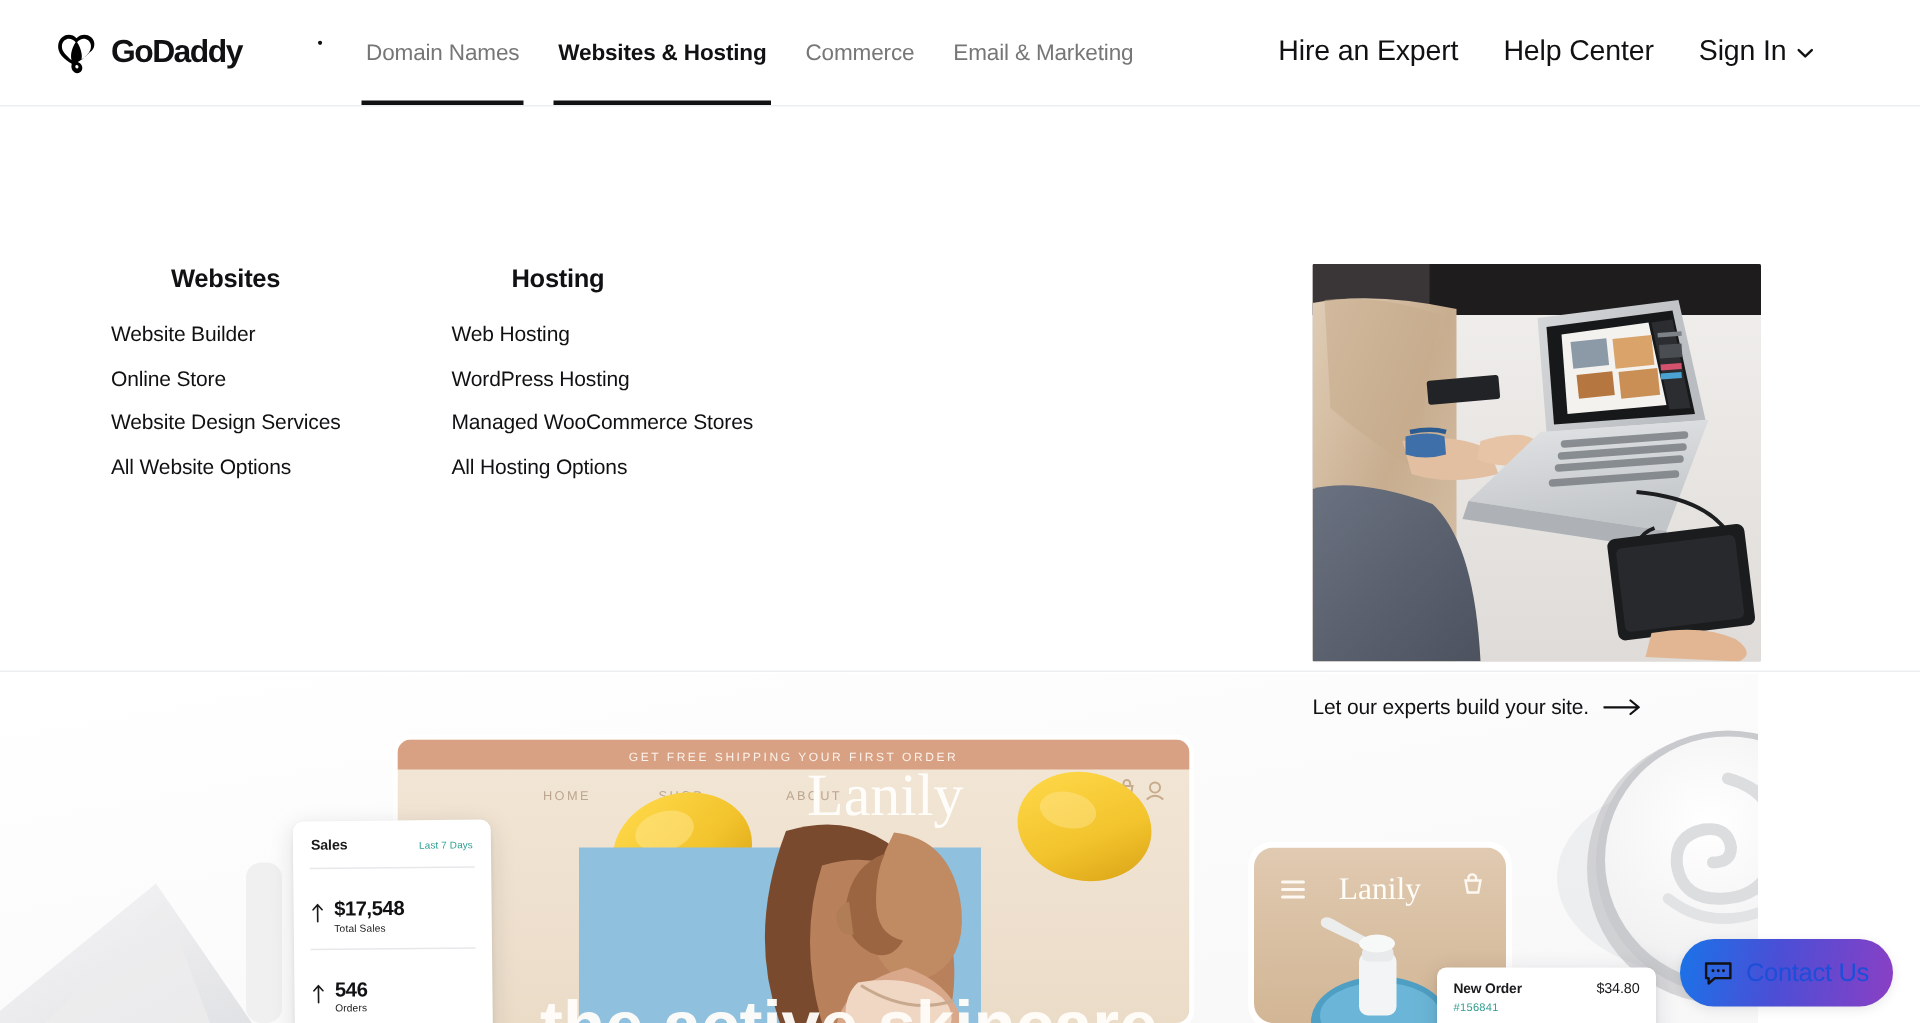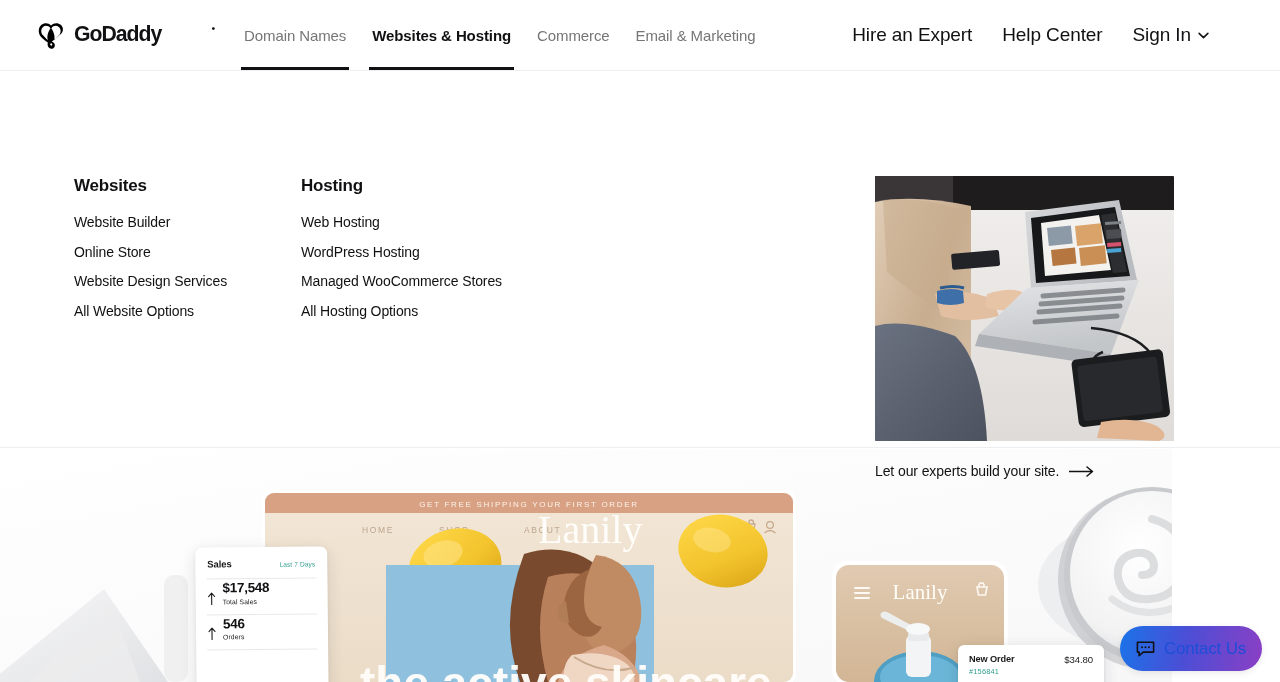--- a/index.html
+++ b/index.html
@@ -72,20 +72,21 @@
     z-index: 40;
   }
   .mm-col { position: absolute; top: 105px; }
   .mm-col-1 { left: 74px; }
   .mm-col-2 { left: 301px; }
   .mm-col-3 { left: 610px; }
   .mm-title {
     font-size: 17px; font-weight: 700; color: #111113;
     letter-spacing: -0.2px;
     margin-bottom: 19px;
+    margin-left: 40px;
   }
   .mm-link {
     display: block;
     font-size: 14px; color: #111113;
     line-height: 15px;
     margin-bottom: 14.5px;
     cursor: pointer;
     letter-spacing: -0.1px;
     white-space: nowrap;
   }
@@ -124,21 +125,21 @@
     border-radius: 7px;
     box-shadow: 0 4px 16px rgba(30,30,40,0.13), 0 1px 3px rgba(30,30,40,0.07);
     padding: 11px 12px 0 12px;
     transform: rotate(-0.6deg);
     z-index: 6;
   }
   .sc-head { display: flex; align-items: baseline; justify-content: space-between; }
   .sc-title { font-size: 9.5px; font-weight: 700; color: #1a1a1c; letter-spacing: -0.1px; }
   .sc-range { font-size: 6.6px; color: #2e9e8f; letter-spacing: 0.1px; }
   .sc-rule { height: 1px; background: #e6e8ea; margin: 9px -1px 0 -1px; }
-  .sc-row { padding: 2px 0 0 0; display: flex; gap: 7px; align-items: flex-end; }
+  .sc-row { padding: 20px 0 0 0; display: flex; gap: 7px; align-items: flex-start; }
   .sc-arrow { width: 8px; height: 14px; flex: 0 0 auto; margin-top: 2px; }
   .sc-val { font-size: 13.5px; font-weight: 700; color: #111113; line-height: 14px; letter-spacing: -0.3px; }
   .sc-lab { font-size: 6.8px; color: #1a1a1c; margin-top: 2.5px; letter-spacing: 0.1px; }
 
   
   .order-card {
     position: absolute; left: 958px; top: 196px;
     width: 146px; height: 58px;
     background: #ffffff;
     border-radius: 6px;

